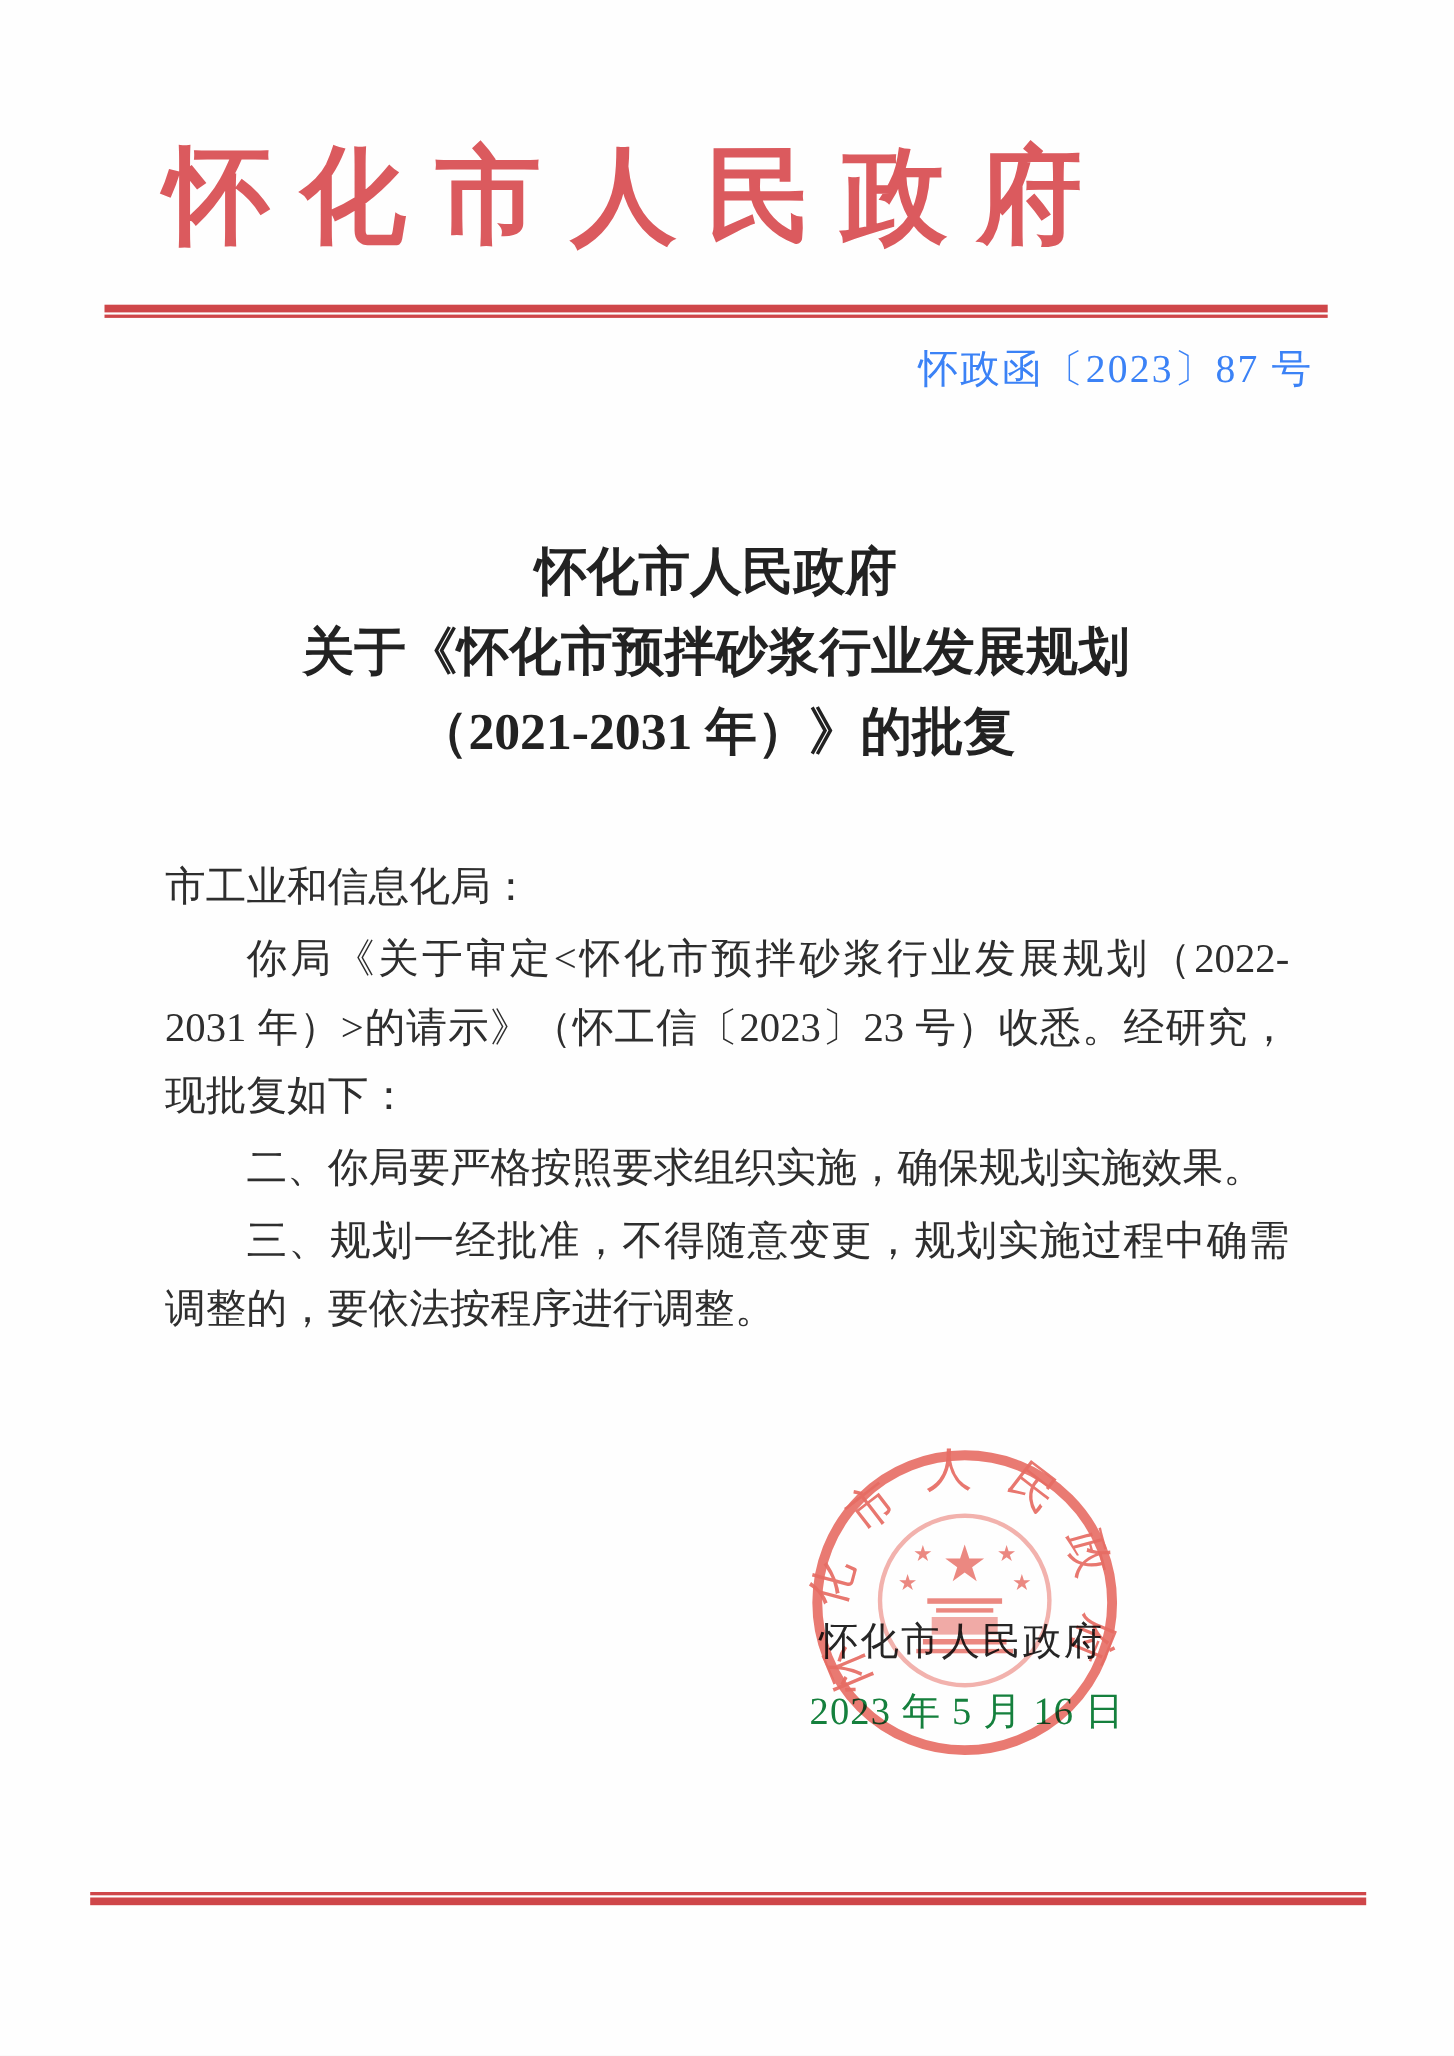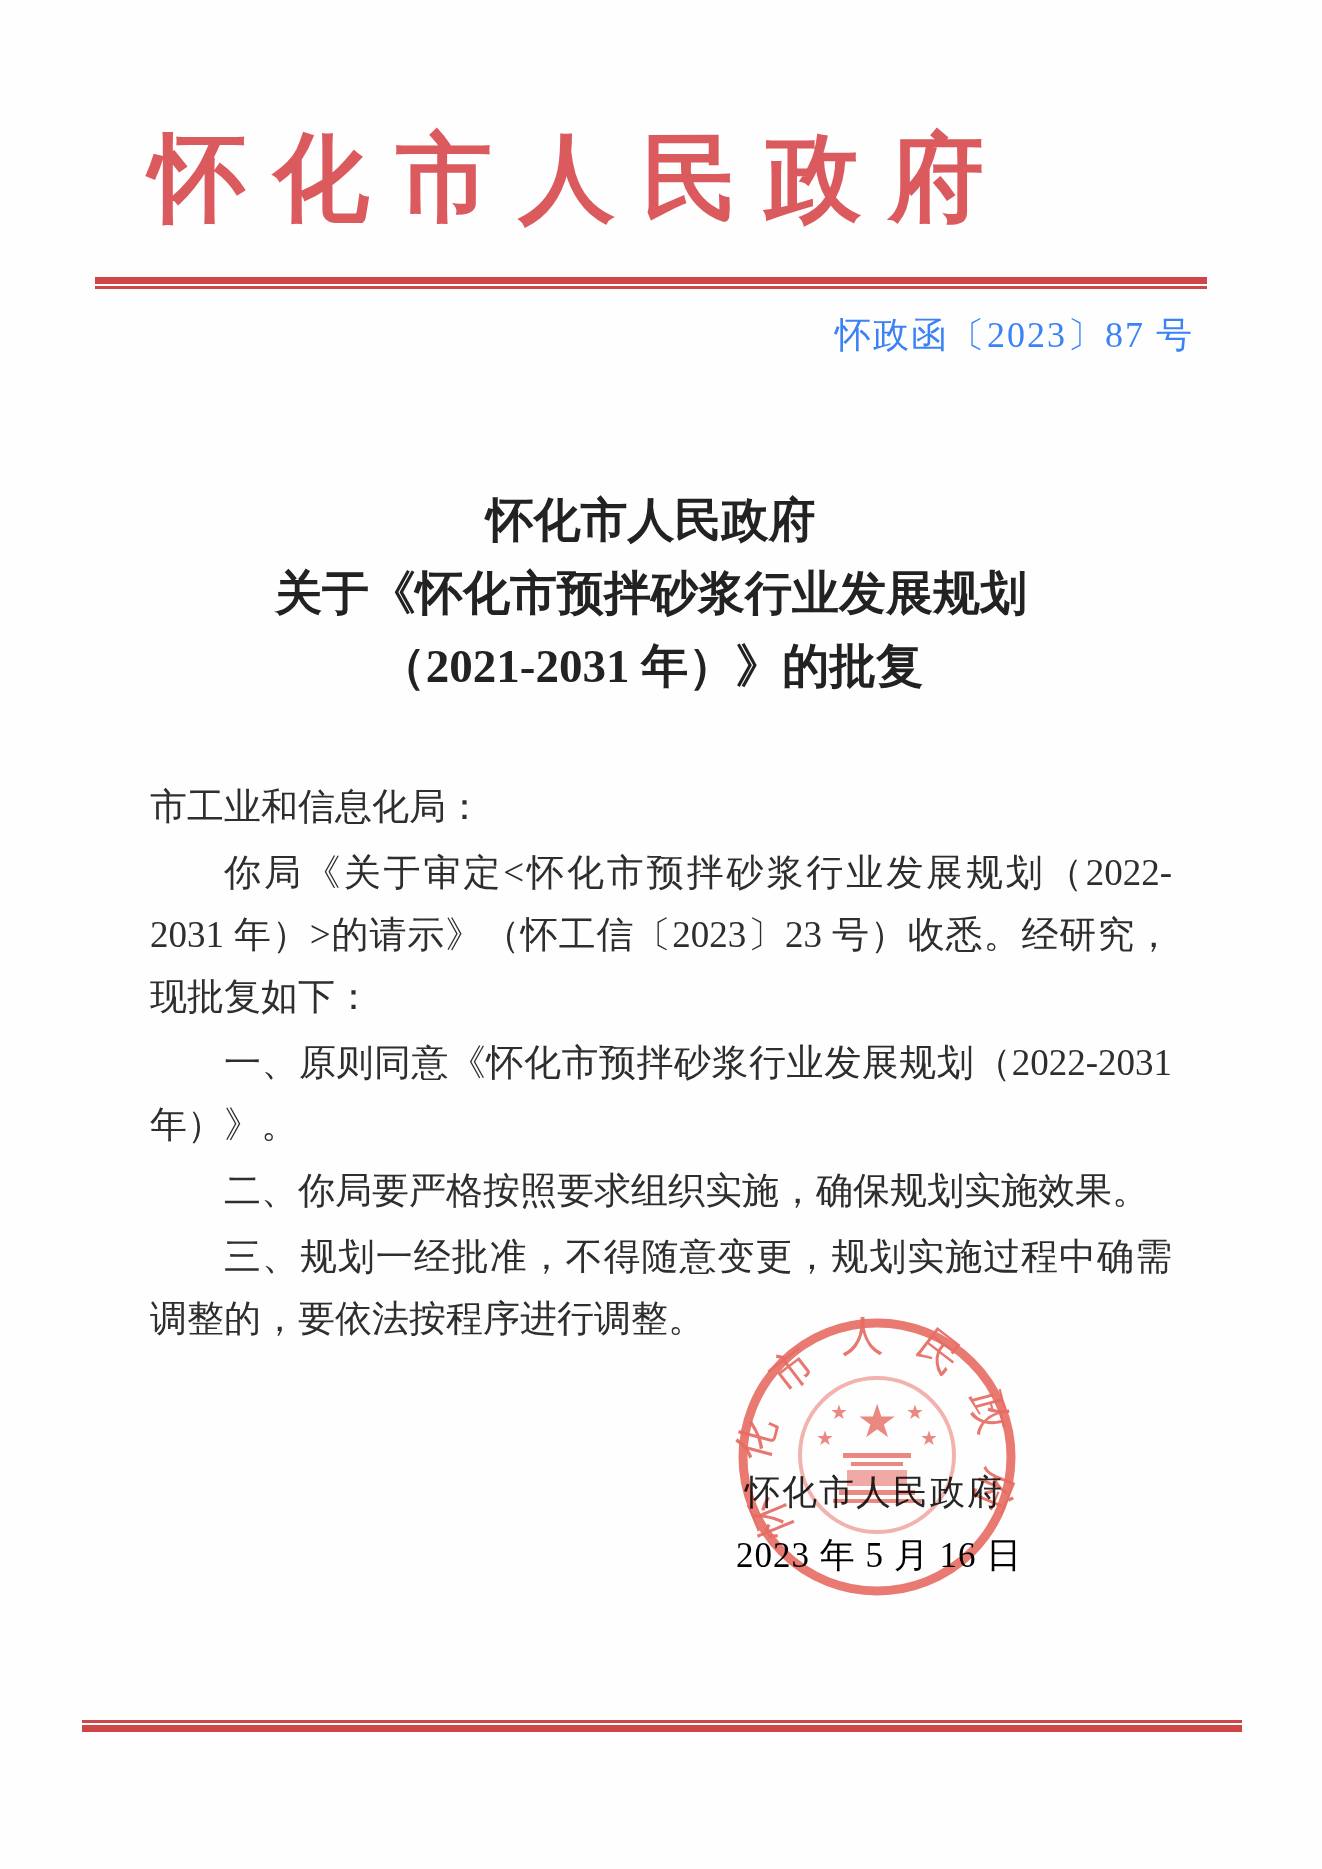--- a/index.html
+++ b/index.html
@@ -44,21 +44,21 @@
   .body-block p { margin:4px; text-indent:2em; }
   .body-block p.salutation { text-indent:0; }
 
   
   .sig-org {
     position:absolute; left:745px; top:1469px;
     font-size:35px; color:#262626; letter-spacing:2px; white-space:nowrap;
   }
   .sig-date {
     position:absolute; left:736px; top:1532px;
-    font-size:35px; color:#000000; letter-spacing:1px; white-space:nowrap;
+    font-size:35px; color:#15803d; letter-spacing:1px; white-space:nowrap;
   }
 
   
   .seal {
     position:absolute; left:727px; top:1307px; width:300px; height:300px;
     mix-blend-mode:multiply; opacity:.88; pointer-events:none;
   }
 
   
   .rule-bottom { position:absolute; left:82px; top:1720px; width:1160px; }
@@ -81,21 +81,20 @@
 
   <div class="title-block">
     <div>怀化市人民政府</div>
     <div>关于《怀化市预拌砂浆行业发展规划</div>
     <div>（2021-2031 年）》的批复</div>
   </div>
 
   <div class="body-block">
     <p class="salutation">市工业和信息化局：</p>
     <p>你局《关于审定&lt;怀化市预拌砂浆行业发展规划（2022-2031 年）&gt;的请示》（怀工信〔2023〕23 号）收悉。经研究，现批复如下：</p>
-    <p>一、原则同意《怀化市预拌砂浆行业发展规划（2022-2031 年）》。</p>
     <p>二、你局要严格按照要求组织实施，确保规划实施效果。</p>
     <p>三、规划一经批准，不得随意变更，规划实施过程中确需调整的，要依法按程序进行调整。</p>
   </div>
 
   <div class="sig-org">怀化市人民政府</div>
   <div class="sig-date">2023 年 5 月 16 日</div>
 
   <svg class="seal" viewBox="0 0 300 300">
     <defs>
       <path id="sealArc" d="M 62.4 211.4 A 107 107 0 1 1 237.6 211.4" fill="none"></path>

